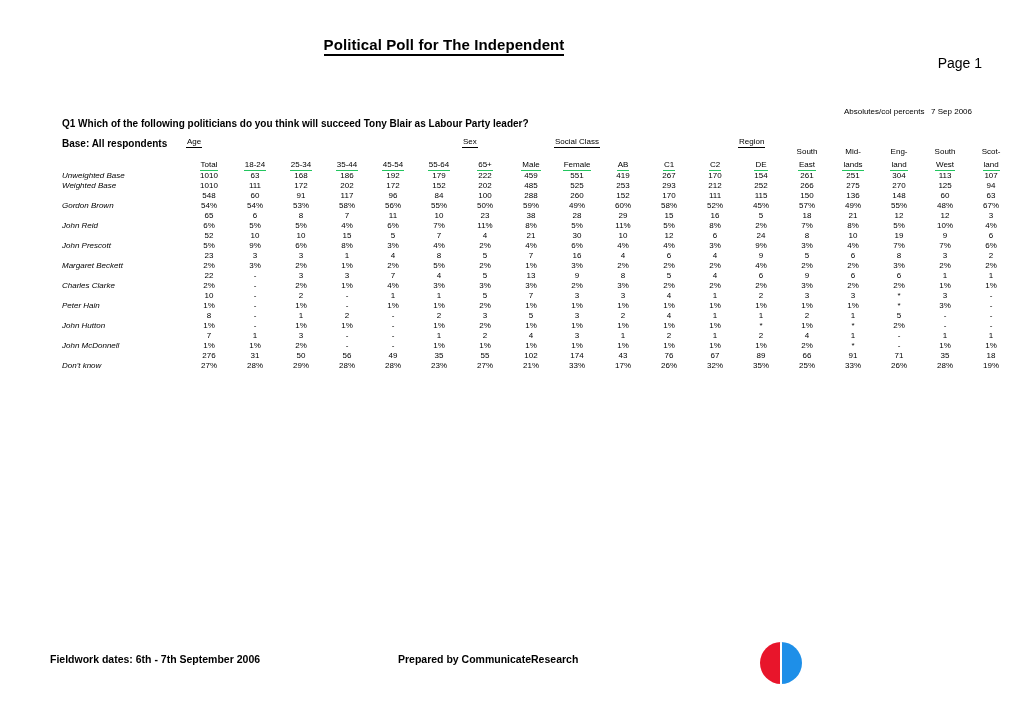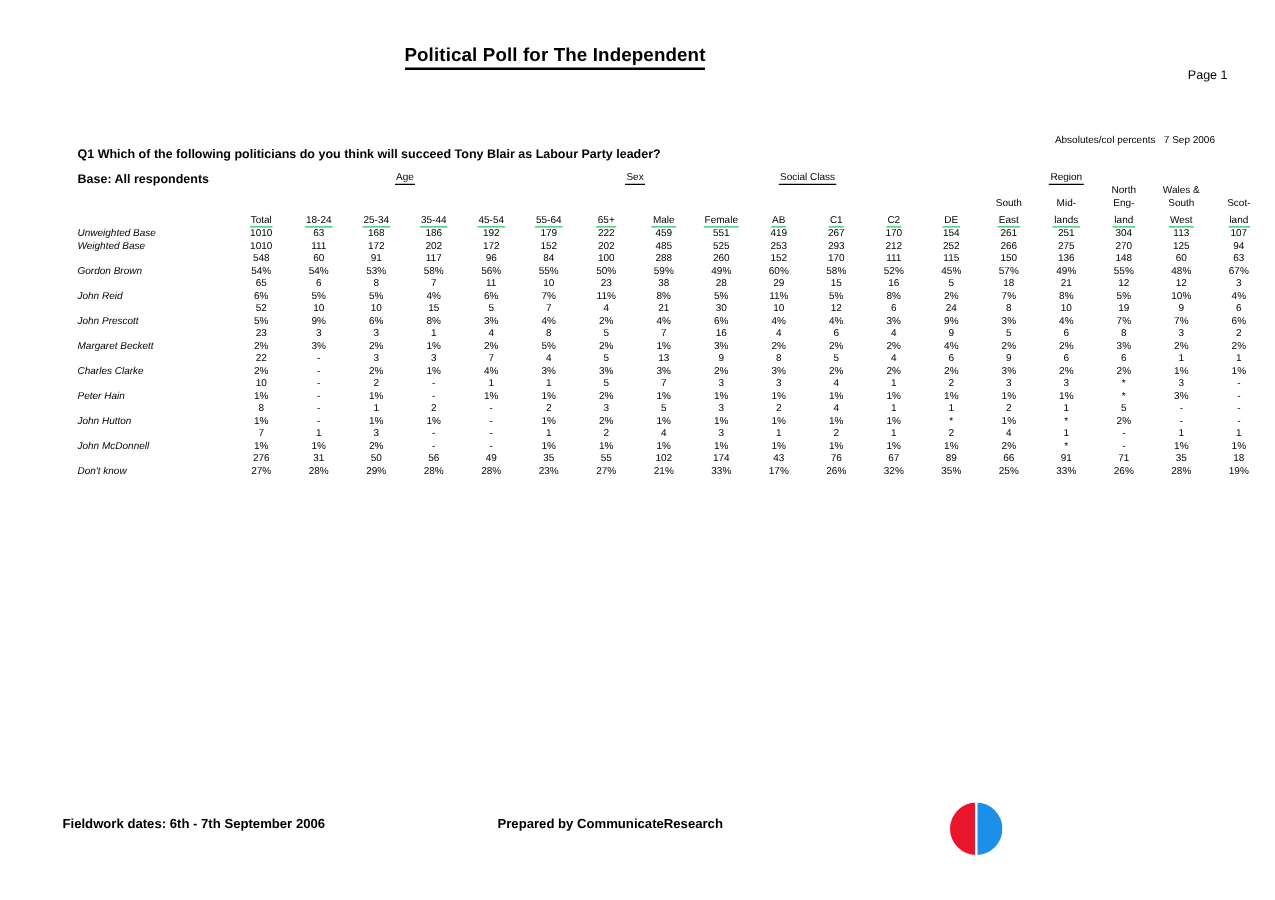--- a/index.html
+++ b/index.html
@@ -29,21 +29,21 @@
     letter-spacing: 0.1px;
   }
   #report-title span {
     border-bottom: 2px solid #000;
     padding-bottom: 1px;
   }
   #page-number {
     position: absolute;
     top: 55px;
     right: 38px;
-    font-size: 10px;
+    font-size: 14px;
   }
   #absolutes-note {
     position: absolute;
     top: 107px;
     right: 48px;
     font-size: 8px;
     white-space: pre;
   }
   #question-text {
     position: absolute;
@@ -75,21 +75,21 @@
     margin: 0;
     font-weight: normal;
     vertical-align: bottom;
   }
   .rowlabel-col { width: 124px; }
   .datacol { width: 46px; }
 
   
   .group-row td {
     height: 15px;
-    text-align: center;
+    text-align: left;
     font-size: 8px;
     vertical-align: bottom;
     padding-bottom: 1px;
   }
   .group-row td.grp u {
     text-decoration: none;
     border-bottom: 1px solid #000;
     padding: 0 1px 1px 1px;
   }
 
@@ -229,41 +229,20 @@
       <col class="datacol">
       <col class="datacol">
     </colgroup>
   <thead>
     <tr class="group-row" id="group-header-row">
         <td colspan="1"></td>
         <td colspan="6" class="grp"><u>Age</u></td>
         <td colspan="2" class="grp"><u>Sex</u></td>
         <td colspan="4" class="grp"><u>Social Class</u></td>
         <td colspan="5" class="grp"><u>Region</u></td>
-      </tr>
-    <tr class="wrap-row" id="colname-line1-row">
-        <td></td>
-        <td></td>
-        <td></td>
-        <td></td>
-        <td></td>
-        <td></td>
-        <td></td>
-        <td></td>
-        <td></td>
-        <td></td>
-        <td></td>
-        <td></td>
-        <td></td>
-        <td></td>
-        <td></td>
-        <td></td>
-        <td><span>North</span></td>
-        <td><span>Wales &amp;</span></td>
-        <td></td>
       </tr>
     <tr class="wrap-row" id="colname-line2-row">
         <td></td>
         <td></td>
         <td></td>
         <td></td>
         <td></td>
         <td></td>
         <td></td>
         <td></td>

